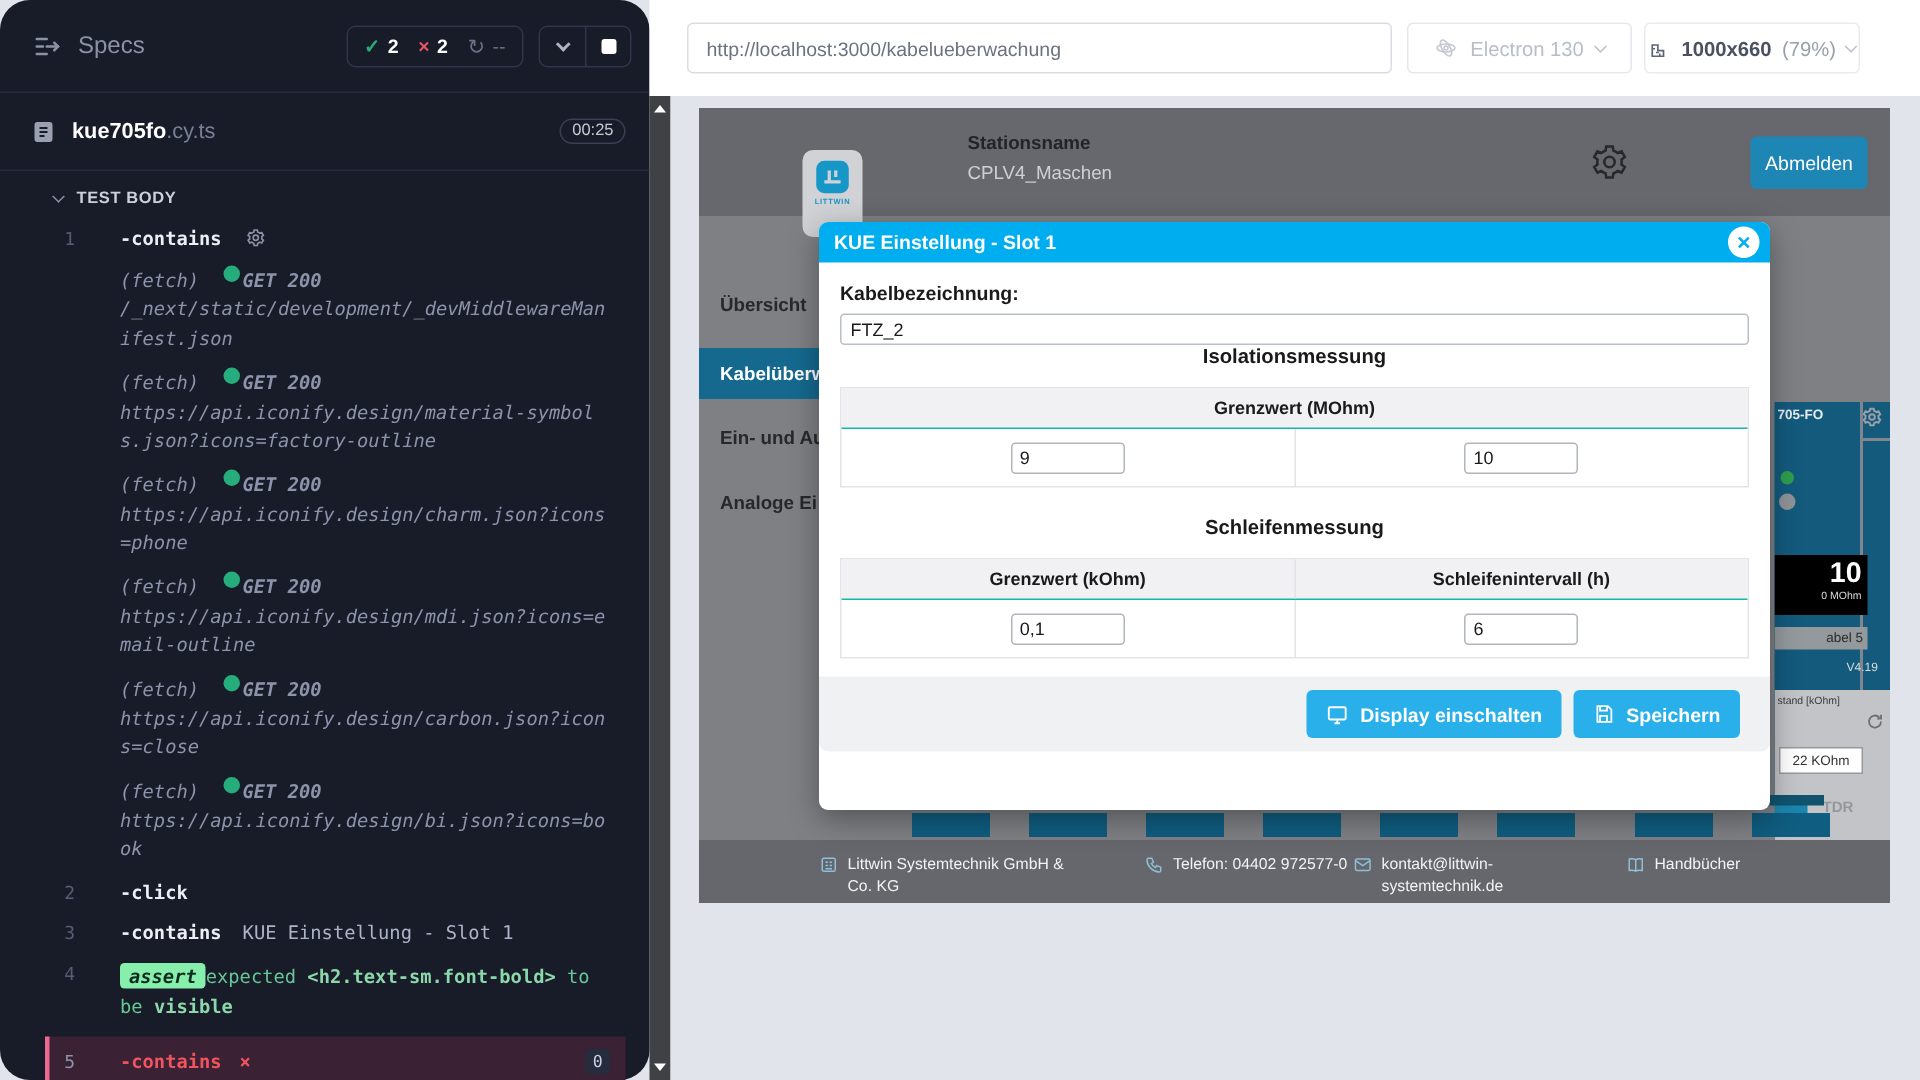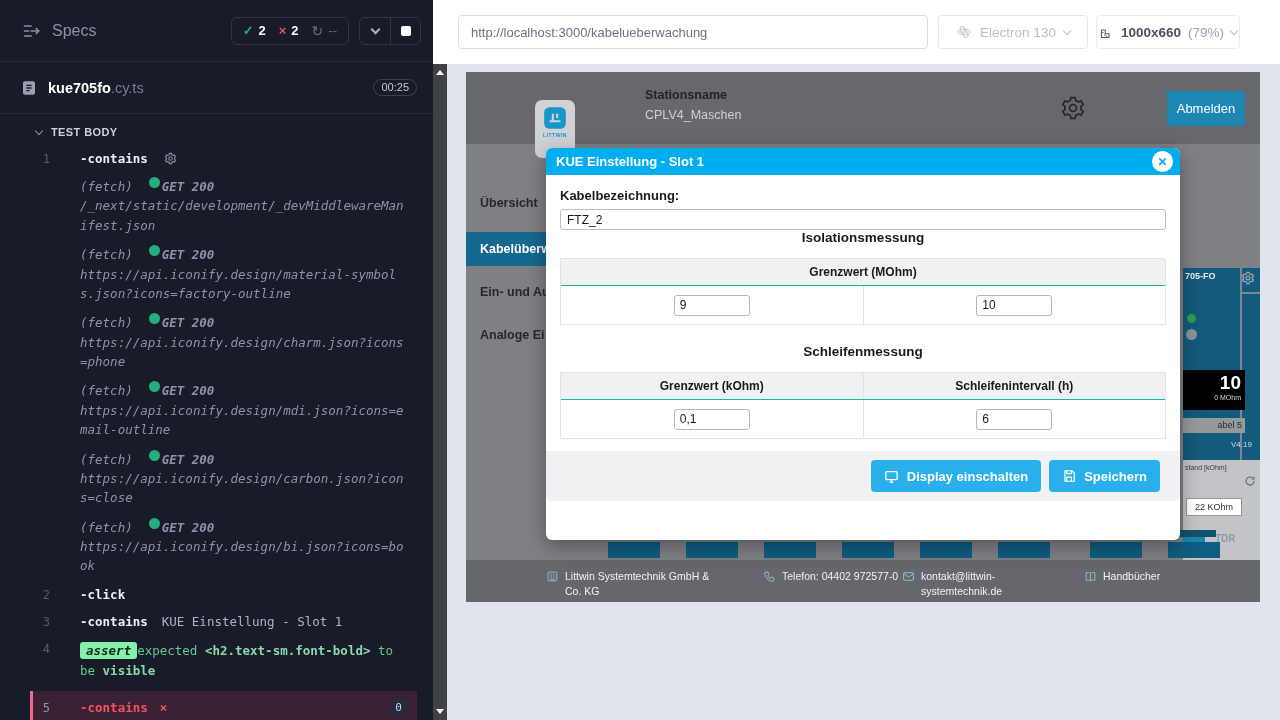--- a/index.html
+++ b/index.html
@@ -4,21 +4,21 @@
 <style>
   * { box-sizing: border-box; }
   html,body { margin:0; padding:0; }
   body {
     width:1280px; height:720px; position:relative; overflow:hidden;
     font-family:"Liberation Sans", sans-serif; background:#e2e4ec;
   }
   svg { display:block; }
 
   
-  #sidebar { position:absolute; left:0; top:0; width:433px; height:720px; background:#181b28; color:#e8eaf2; }
+  #sidebar { position:absolute; left:0; top:0; width:433px; height:720px; background:#181b28; color:#e8eaf2;border-radius:20px; }
   .sb-header { height:62px; display:flex; align-items:center; padding:0 12px 0 22px; border-bottom:1px solid #262a3c; }
   .specs-label { color:#8b92a6; font-size:16px; margin-left:10px; }
   .sb-stats { margin-left:auto; display:flex; align-items:center; border:1px solid #31354a; border-radius:6px; height:28px; padding:0 11px; gap:13px; font-size:13px; }
   .stat { display:flex; align-items:center; gap:5px; font-weight:bold; color:#fff; }
   .stat .pass-mark { color:#26ad7c; font-size:13px; }
   .stat .fail-mark { color:#e45462; font-size:13px; }
   .stat.pending { color:#6a7087; font-weight:normal; }
   .stat.pending .pend-mark { font-size:14px; }
   .sb-controls { margin-left:10px; display:flex; border:1px solid #31354a; border-radius:6px; height:28px; overflow:hidden; }
   .ctrl { width:30px; display:flex; align-items:center; justify-content:center; }

